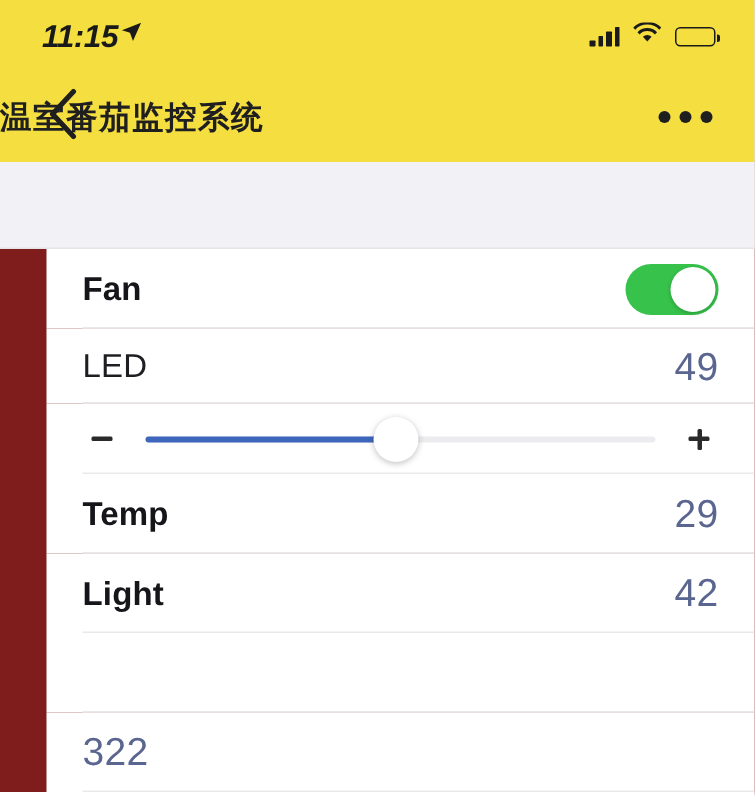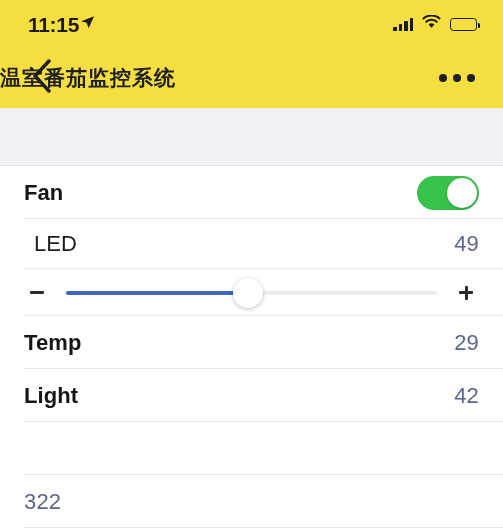--- a/index.html
+++ b/index.html
@@ -36,20 +36,21 @@
     display: flex;
     align-items: center;
     justify-content: space-between;
     padding: 0 26px 0 28px;
   }
 
   .status-left {
     display: flex;
     align-items: center;
     gap: 1px;
+    font-style: italic;
   }
 
   .clock {
     font-size: 21px;
     font-weight: bold;
     color: #1a1a1a;
     letter-spacing: -0.3px;
     line-height: 1;
   }
 
@@ -169,21 +170,22 @@
     height: 58px;
     background: #f2f2f6;
     border-bottom: 1px solid #e4e4e8;
   }
 
   
   .list {
     position: absolute;
     top: 166px; left: 0;
     width: 503px;
-    background: #14532d;
+    background: #7f1d1d;
+    padding-left: 31px;
   }
 
   .row {
     position: relative;
     height: 53px;
     display: flex;
     align-items: center;
     justify-content: space-between;
     padding: 0 24px 0 24px;
     background: #ffffff;
@@ -201,34 +203,33 @@
 
   .row-label {
     font-size: 22px;
     font-weight: bold;
     color: #15151a;
     letter-spacing: 0.1px;
   }
   .row-label.light-weight {
     font-weight: normal;
     color: #1d1d22;
-    margin-left: 10px;
   }
 
   .row-label sub {
     font-size: 15px;
     font-weight: bold;
     vertical-align: baseline;
     position: relative;
     top: 4px;
     left: 1px;
   }
 
   .row-value {
-    font-size: 22px;
+    font-size: 26px;
     color: #5a6590;
     letter-spacing: 0.2px;
   }
 
   
   .toggle {
     width: 62px;
     height: 34px;
     border-radius: 17px;
     background: #36c24b;

